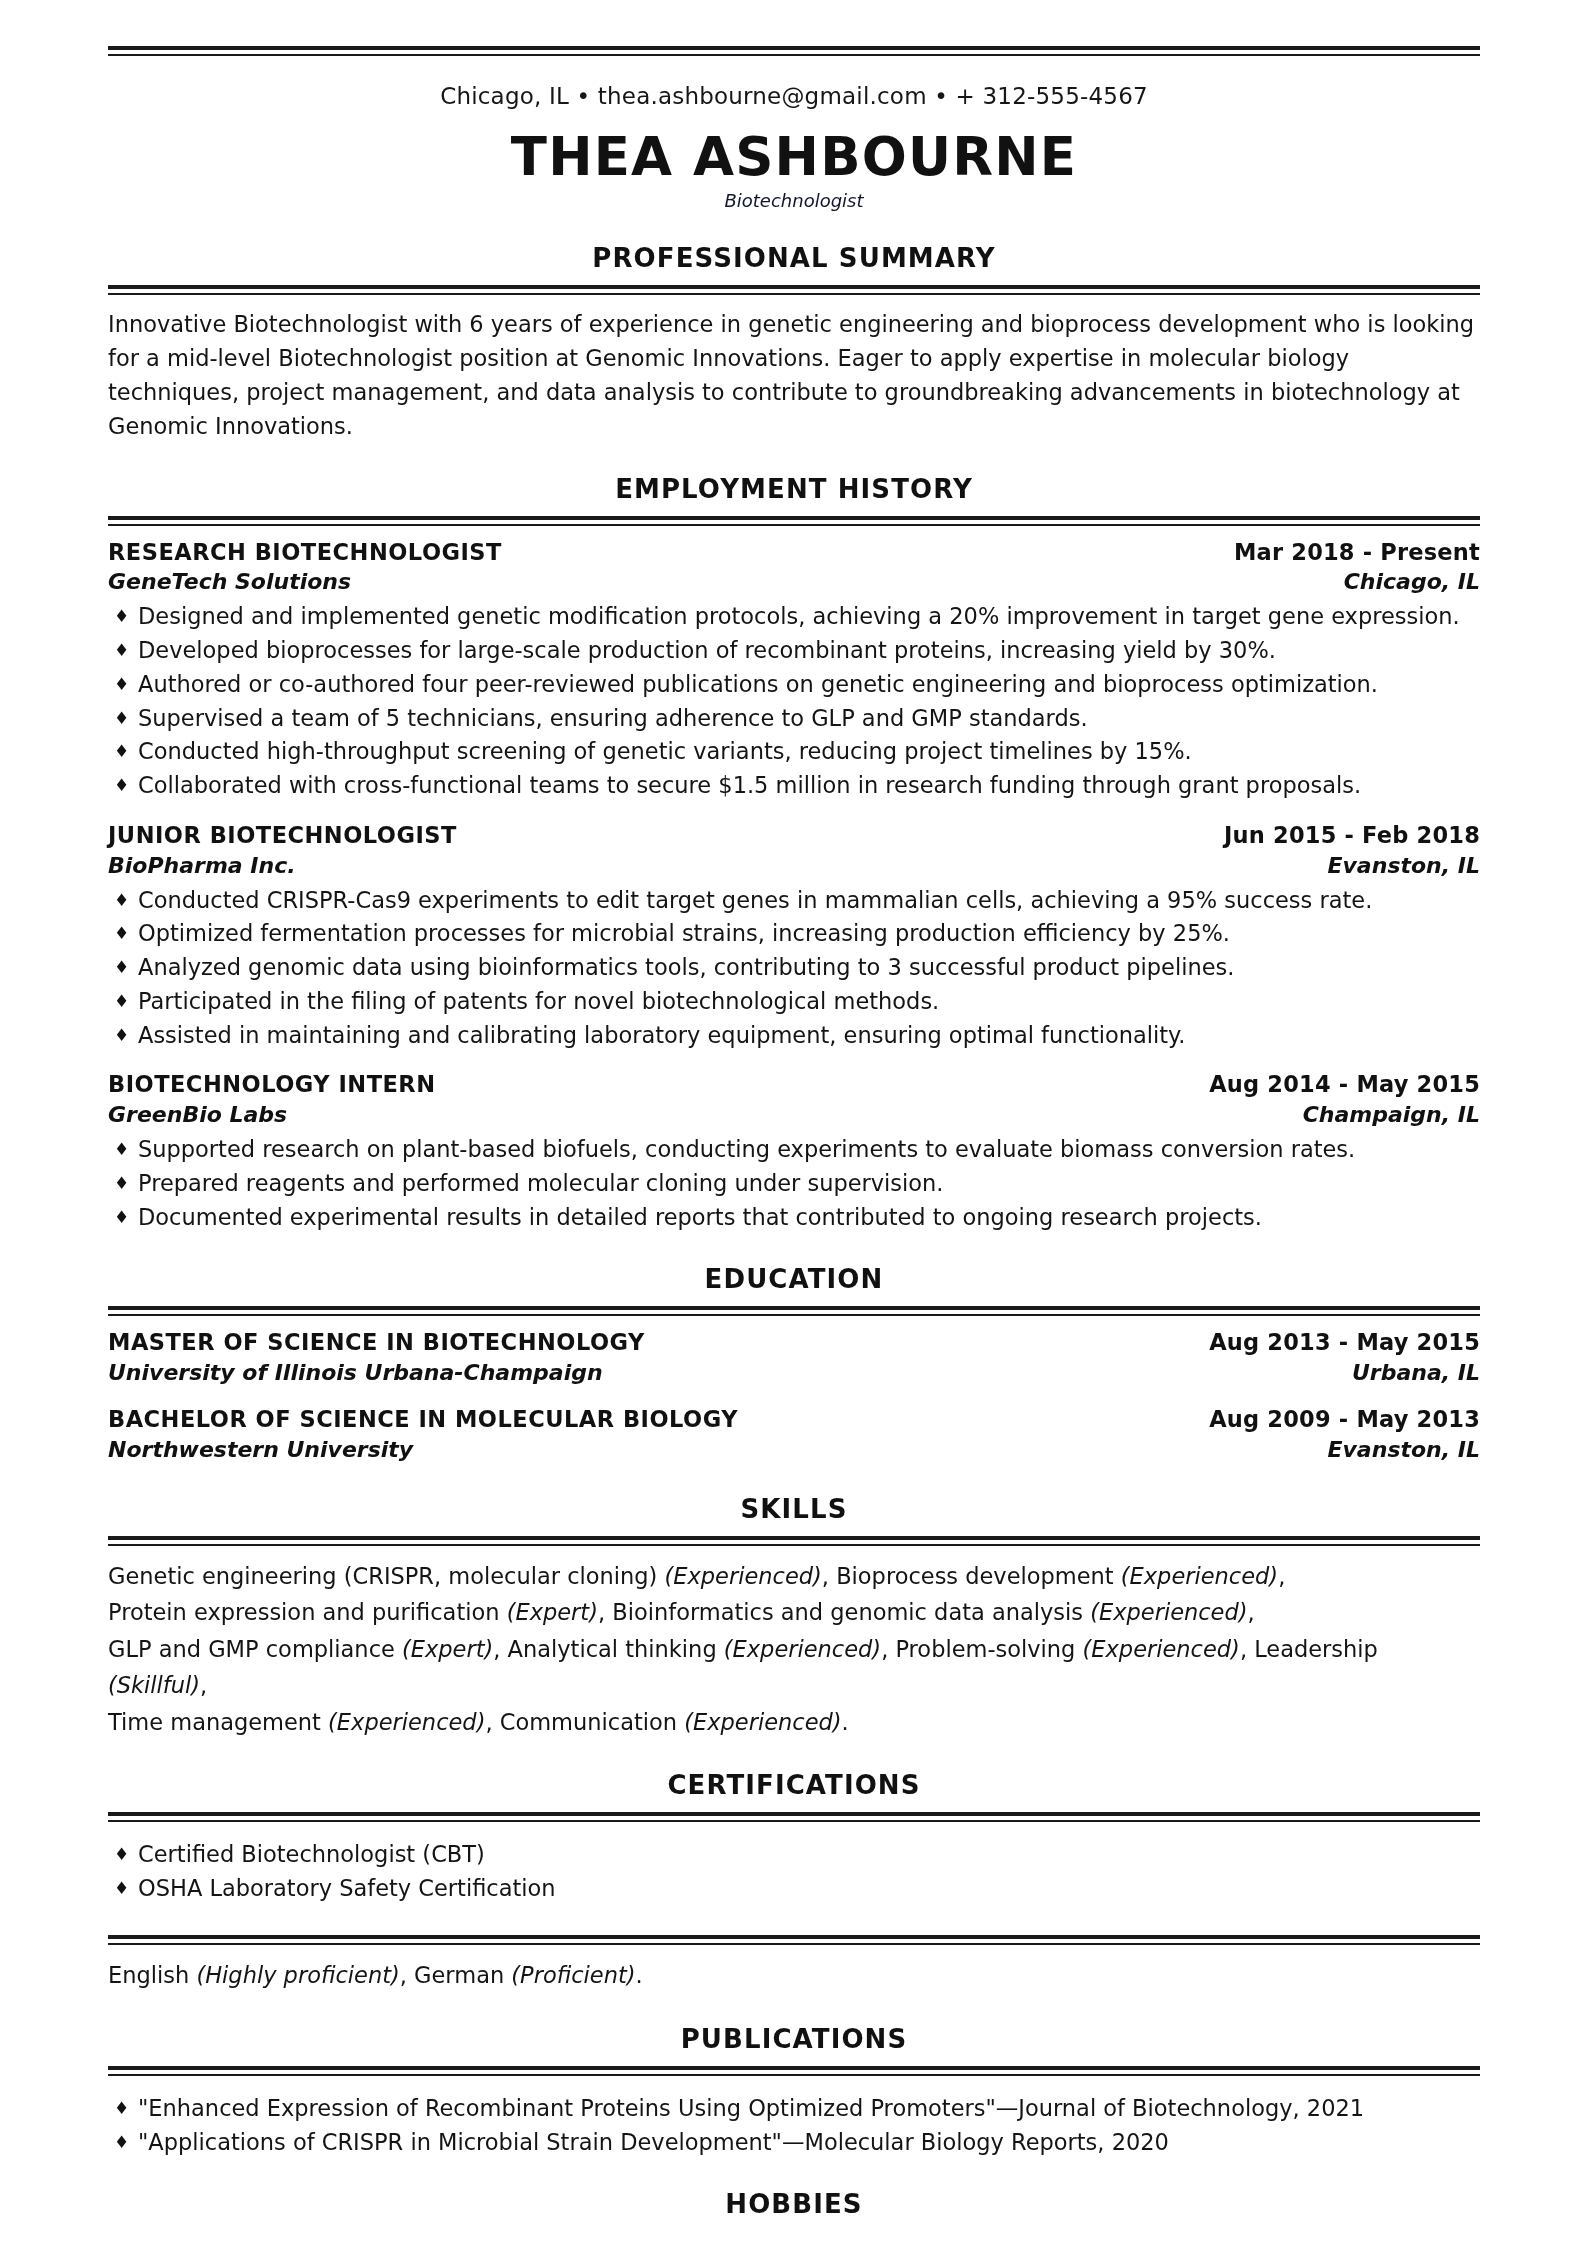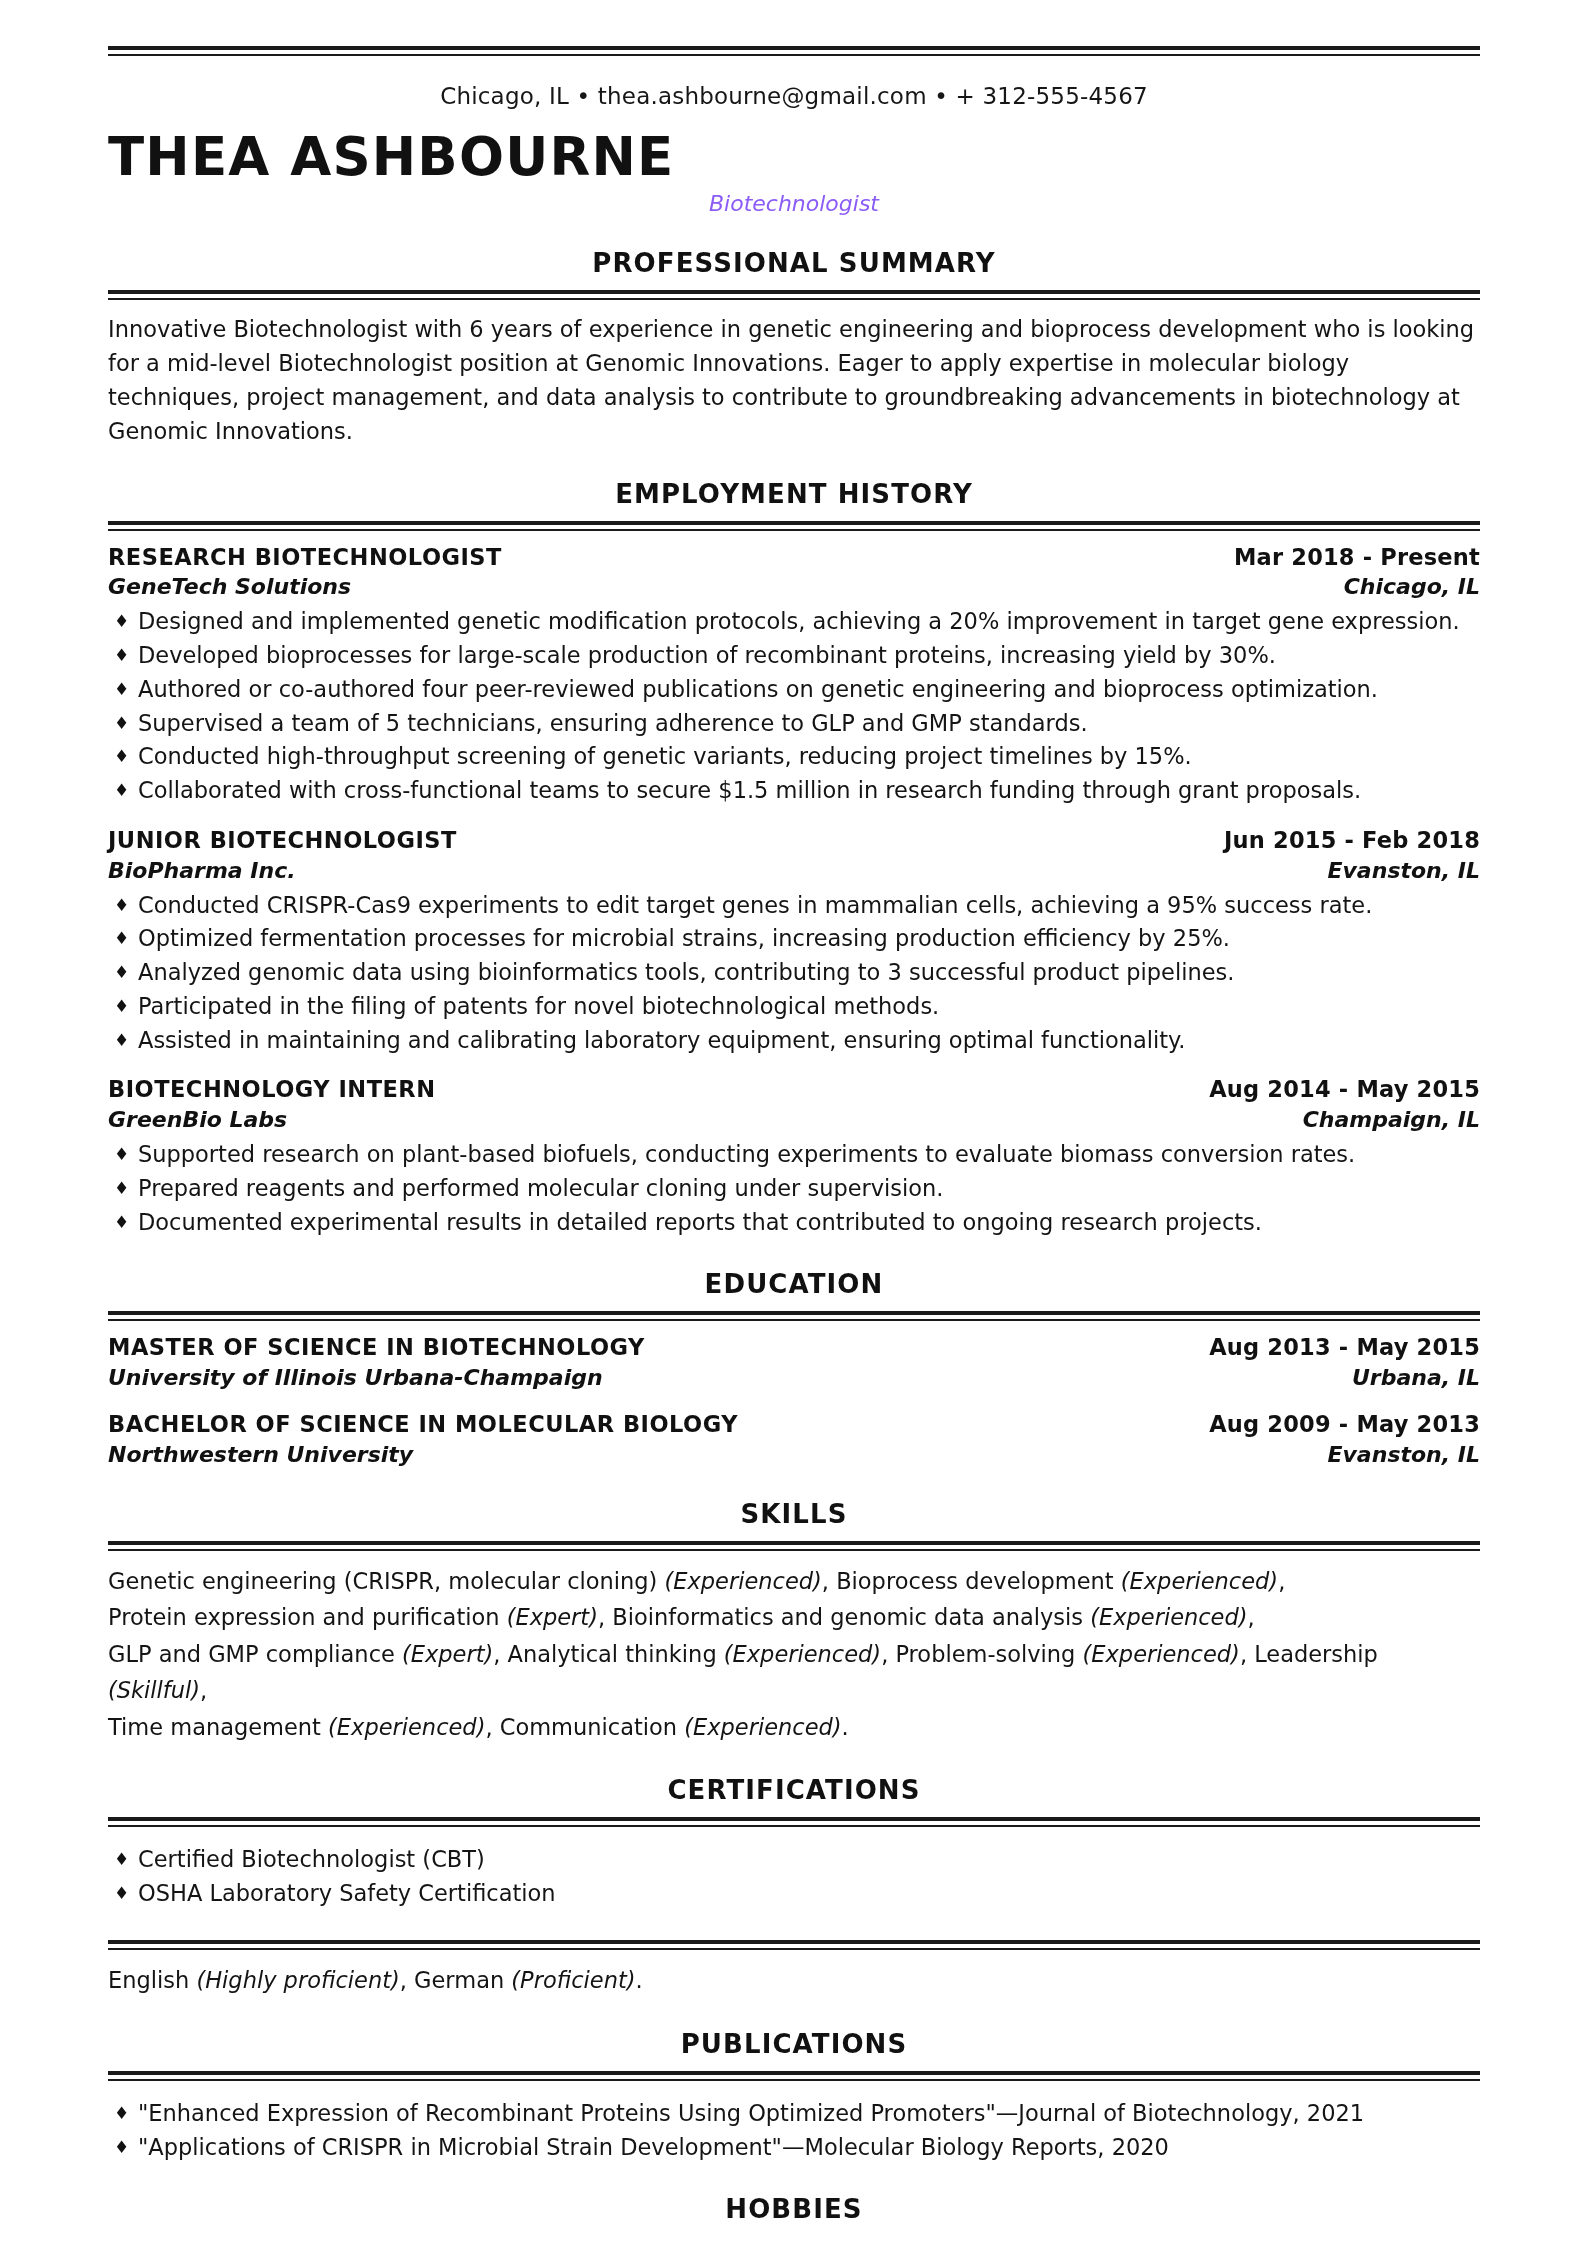--- a/index.html
+++ b/index.html
@@ -41,34 +41,35 @@
 
   
   .contact-line {
     text-align: center;
     font-size: 23px;
     letter-spacing: 0.2px;
     line-height: 1.3;
     color: #161616;
   }
   .full-name {
+    text-align: center;
     font-size: 53px;
     font-weight: bold;
     letter-spacing: 1.2px;
     line-height: 1.18;
     margin-top: 14px;
     color: #111111;
   }
   .job-title {
     text-align: center;
-    font-size: 22px;
+    font-size: 18px;
     font-style: italic;
     line-height: 1.25;
     margin-top: 2px;
-    color: #8b5cf6;
+    color: #0f172a;
   }
 
   
   .section {
     margin-top: 30px;
   }
   .section-title {
     text-align: center;
     font-size: 26px;
     font-weight: bold;

